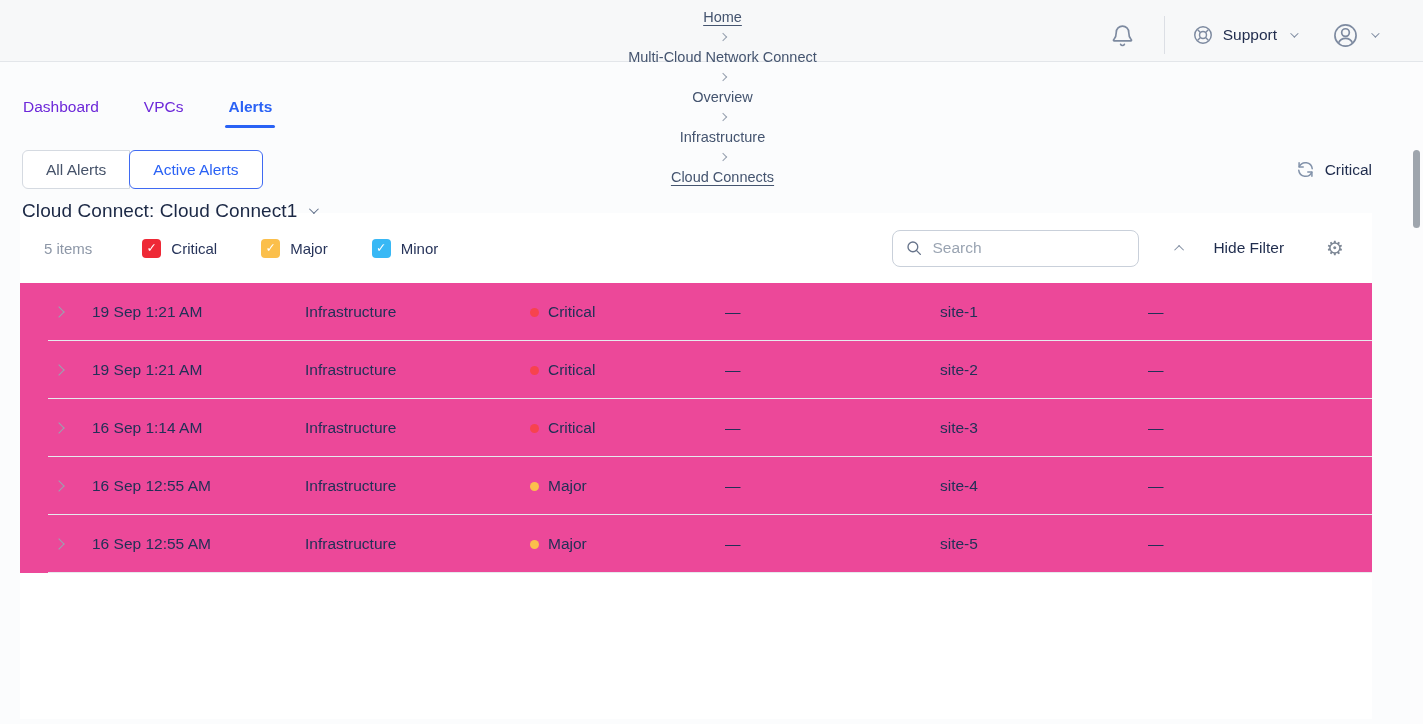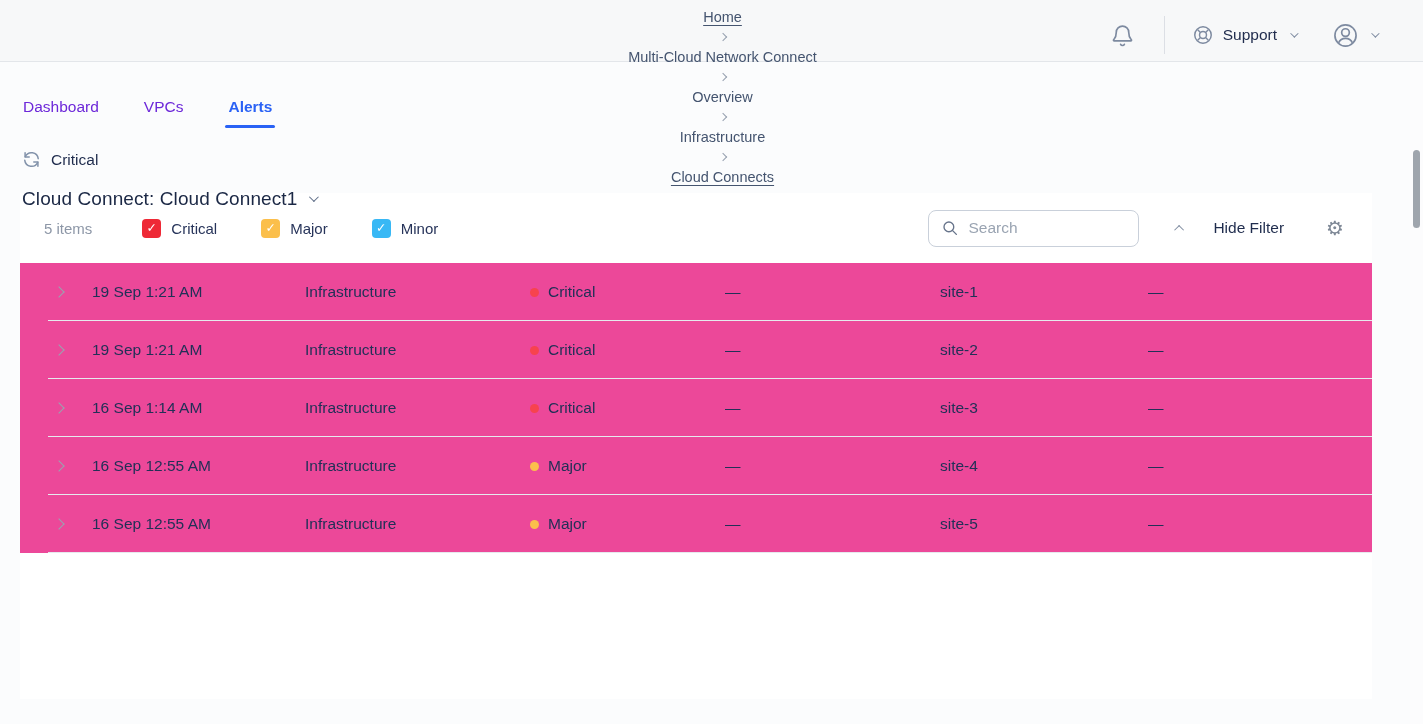--- a/index.html
+++ b/index.html
@@ -29,21 +29,21 @@
   
   .app-header{
     height:62px;background:var(--header-bg);
     border-bottom:1px solid #e3e6ea;
     padding:9px 0 0 22px;position:relative;
   }
   .breadcrumb{display:flex;align-items:center;gap:9px;font-size:14.5px;color:#44546f;flex-direction:column;}
   .crumb{white-space:nowrap;}
   .crumb.link{text-decoration:underline;text-underline-offset:3px;cursor:pointer;}
   .crumb-sep{width:6px;height:6px;border-right:1.6px solid #96a0af;border-bottom:1.6px solid #96a0af;transform:rotate(-45deg);margin:0 1px;flex:none;}
-  .title-row{display:flex;align-items:center;gap:12px;margin-top:3px;}
+  .title-row{display:flex;align-items:center;gap:12px;margin-top:15px;}
   .page-title{font-size:19px;font-weight:500;color:var(--title);letter-spacing:.1px;}
   .chev{display:inline-block;width:7px;height:7px;border-right:1.8px solid currentColor;border-bottom:1.8px solid currentColor;}
   .chev.down{transform:rotate(45deg) translateY(-2px);}
   .chev.up{transform:rotate(-135deg) translateY(-2px);}
   .title-caret{color:#5f6e88;margin-top:-2px;cursor:pointer;}
   .header-right{position:absolute;right:46px;top:16px;display:flex;align-items:center;}
   .icon-btn{display:flex;align-items:center;cursor:pointer;color:#7d8aa0;}
   .hdr-divider{width:1px;height:38px;background:#dcdfe5;margin:0 27px 0 29px;}
   .support-group{display:flex;align-items:center;gap:9px;cursor:pointer;}
   .support-label{font-size:15.5px;color:#212d4e;}
@@ -65,21 +65,21 @@
   
   .card{margin:24px 51px 0 20px;background:#fff;height:calc(724px - 242px + 24px);}
   .filter-row{display:flex;align-items:center;height:70px;padding:0 28px 0 24px;}
   .items-count{font-size:15px;color:var(--muted);margin-right:50px;}
   .sev-filter{display:flex;align-items:center;gap:10px;margin-right:44px;cursor:pointer;}
   .cb{width:19px;height:19px;border-radius:4px;display:flex;align-items:center;justify-content:center;color:#fff;font-size:12.5px;font-weight:700;line-height:1;}
   .cb.critical{background:var(--critical);}
   .cb.major{background:var(--major);}
   .cb.minor{background:var(--minor);}
   .sev-label{font-size:15px;color:#27345a;}
-  .search-box{margin-left:auto;display:flex;align-items:center;gap:9px;width:211px;height:37px;border:1px solid var(--input-border);border-radius:8px;padding:0 12px;background:#fff;}
+  .search-box{margin-left:auto;display:flex;align-items:center;gap:9px;width:247px;height:37px;border:1px solid var(--input-border);border-radius:8px;padding:0 12px;background:#fff;}
   .search-box svg{flex:none;color:#6b7popup;color:#67748b;}
   .search-input{border:none;outline:none;font-size:15.5px;width:100%;color:var(--navy);font-family:inherit;background:transparent;}
   .search-input::placeholder{color:#9aa4b2;}
   .hide-filter{display:flex;align-items:center;gap:29px;margin-left:38px;cursor:pointer;}
   .hide-filter .chev{color:#808da1;}
   .hide-filter-label{font-size:15.5px;font-weight:500;color:#1f2c4d;}
   .gear{margin-left:42px;font-size:20px;color:#7d8795;cursor:pointer;line-height:1;}
   .add-filter-row{display:flex;align-items:center;gap:11px;height:52px;padding:0 24px;margin-top:-6px;}
   .add-filter-label{font-size:15.5px;font-weight:500;color:var(--blue);cursor:pointer;}
   .funnel{color:#8a94a3;}
@@ -148,20 +148,24 @@
   </div>
 </div>
 
 <div class="tabs">
   <span class="tab">Dashboard</span>
   <span class="tab">VPCs</span>
   <span class="tab active">Alerts</span>
 </div>
 
 <div class="toolbar">
+  <div class="toggle-group">
+    <span class="toggle-btn first">All Alerts</span>
+    <span class="toggle-btn active">Active Alerts</span>
+  </div>
   <span class="refresh-btn">
     <svg width="19" height="19" viewBox="0 0 24 24" fill="none" stroke="currentColor" stroke-width="1.9" stroke-linecap="round" stroke-linejoin="round">
       <path d="M20.5 11a8.6 8.6 0 0 0-16.4-2.4"></path>
       <polyline points="3.9 3.6 3.9 8.8 9.1 8.8"></polyline>
       <path d="M3.5 13a8.6 8.6 0 0 0 16.4 2.4"></path>
       <polyline points="20.1 20.4 20.1 15.2 14.9 15.2"></polyline>
     </svg>
     <span>Critical</span>
   </span>
 </div>

